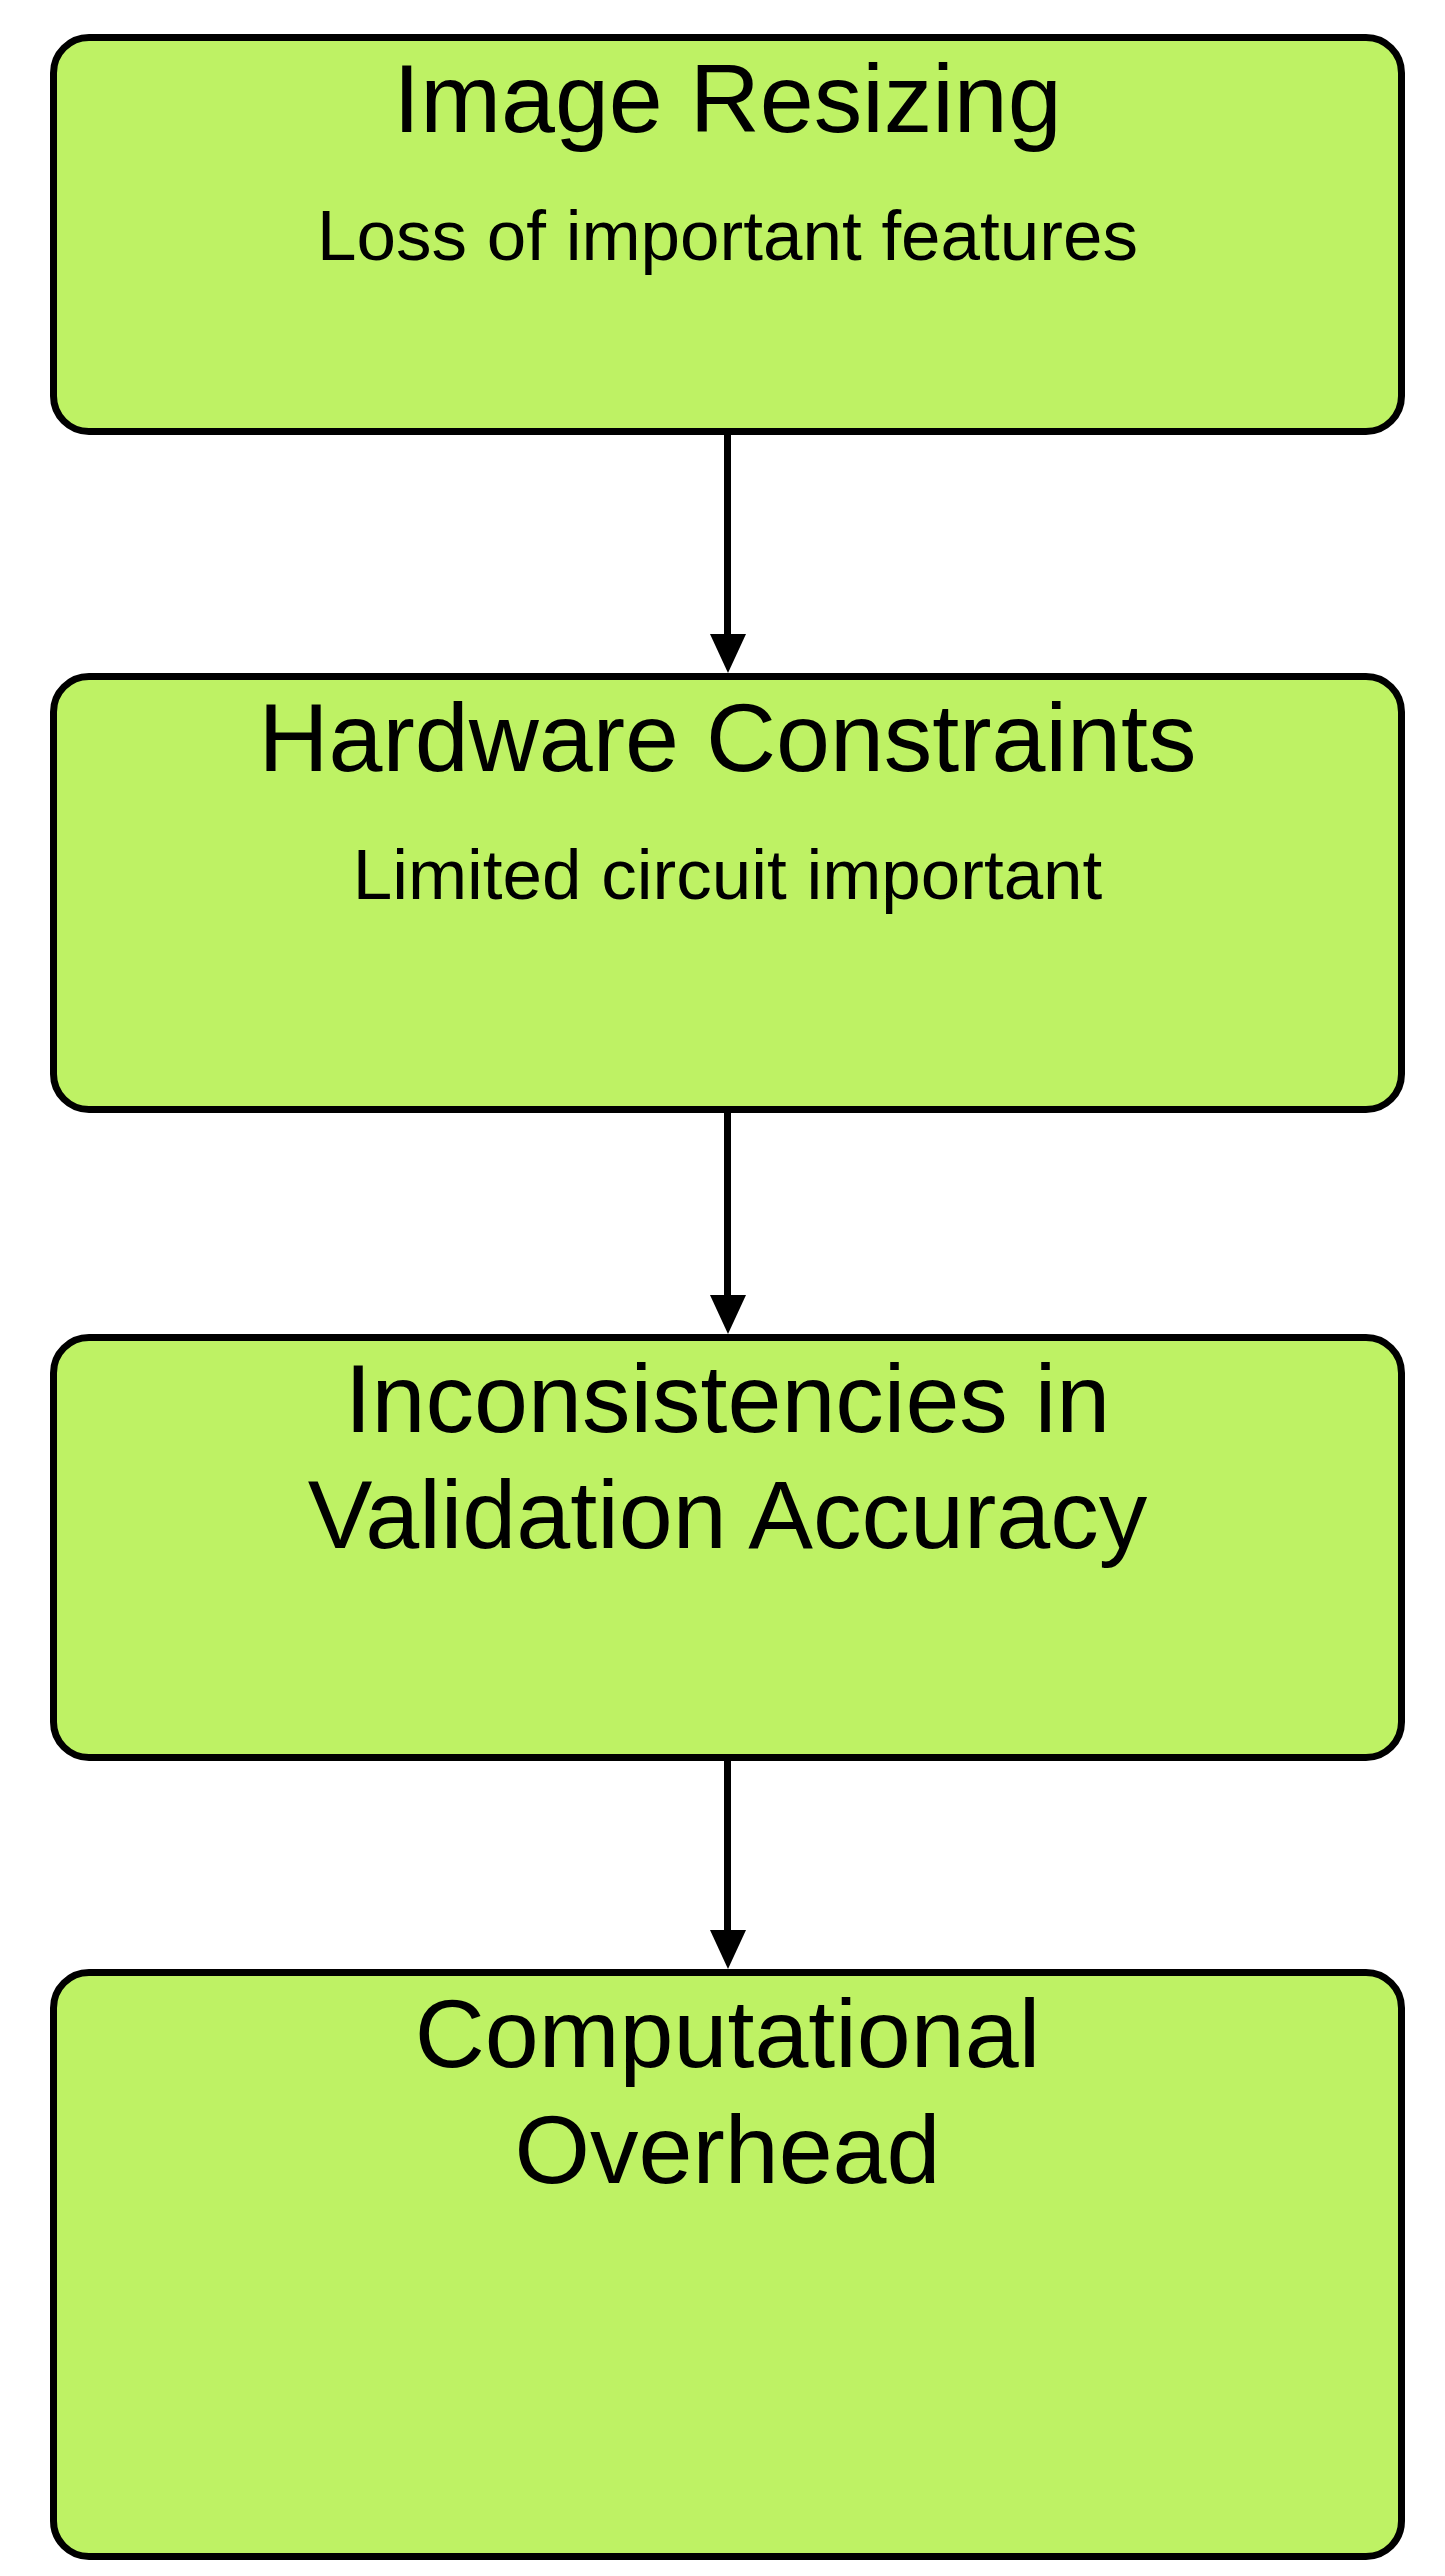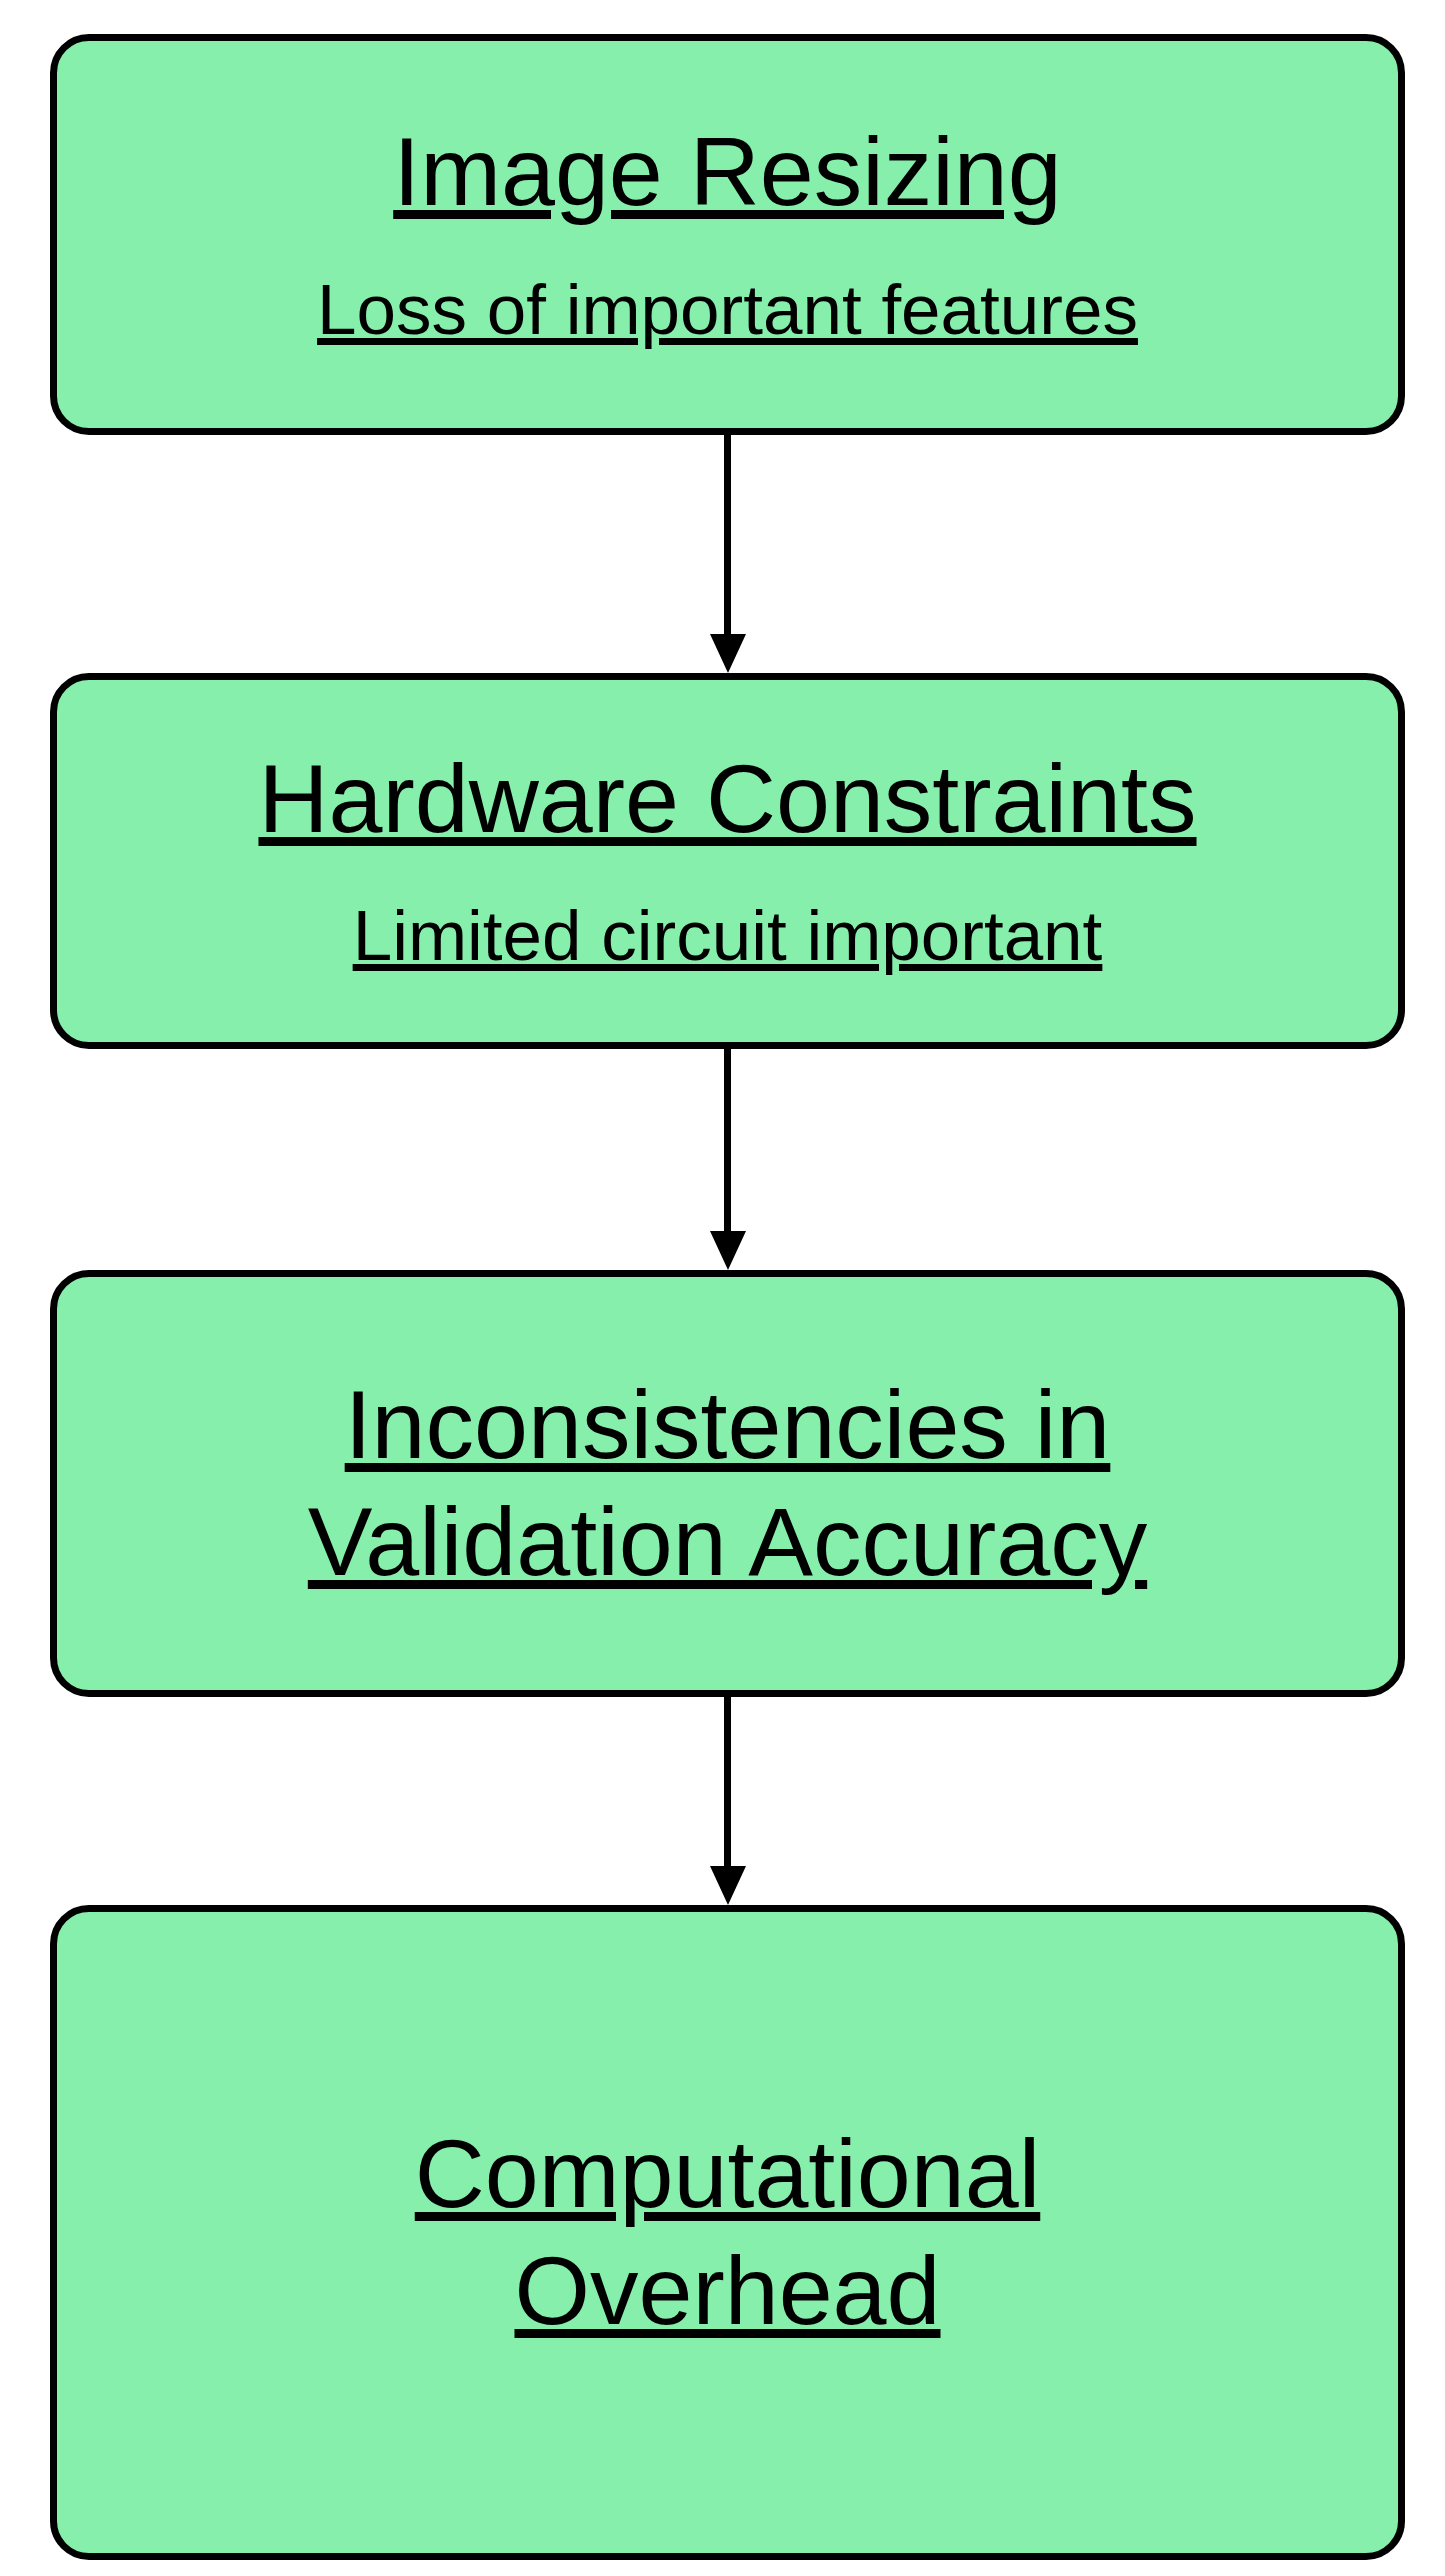--- a/index.html
+++ b/index.html
@@ -15,31 +15,29 @@
   .canvas {
     width: 100%;
     height: 100%;
     display: flex;
     flex-direction: column;
     padding: 34px 41px 16px 50px;
   }
   .node {
     border: 7px solid #000000;
     border-radius: 39px;
-    background: #86efac;
+    background: #bef264;
     display: flex;
     flex-direction: column;
     align-items: center;
-    justify-content: center;
     text-align: center;
     flex-shrink: 0;
-    text-decoration: underline;
   }
   .n1 { height: 401px; }
-  .n2 { height: 376px; }
+  .n2 { height: 440px; }
   .n3 { height: 427px; }
   .n4 { flex: 1 1 auto; }
   .node .title {
     font-size: 97px;
     line-height: 1.2;
     white-space: pre-line;
     color: #000000;
   }
   .node .subtitle {
     font-size: 71px;

